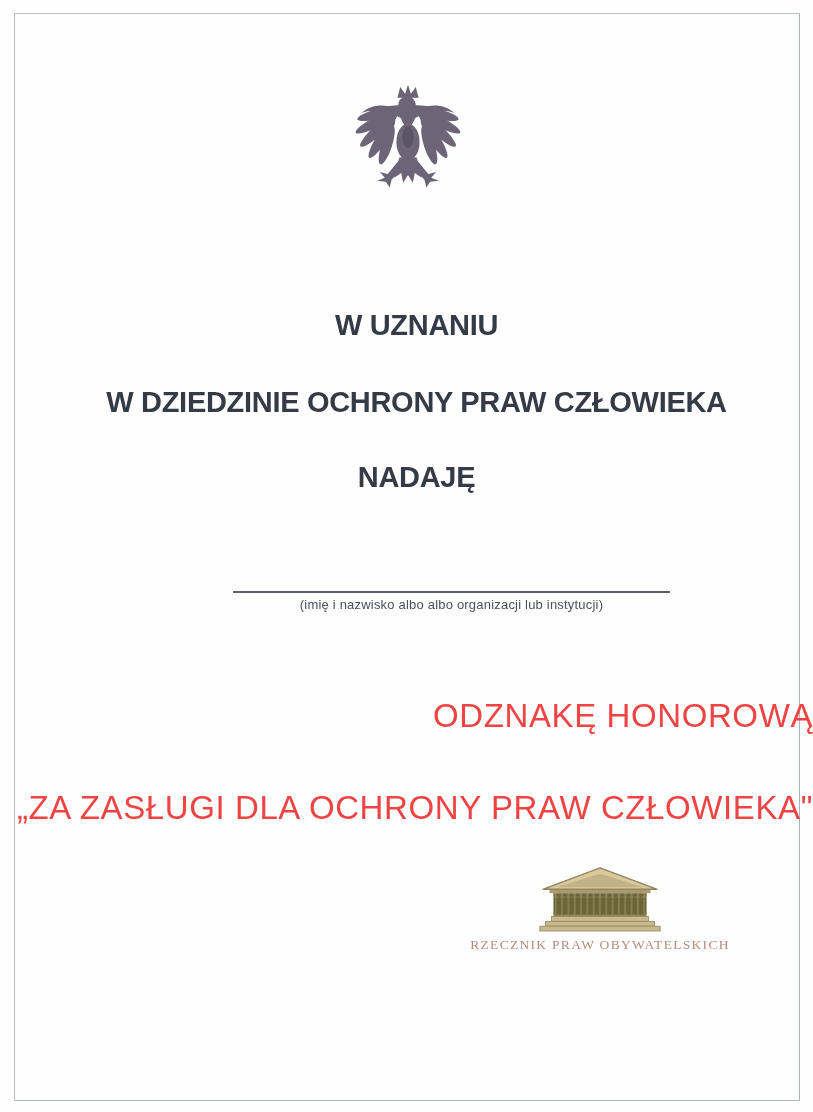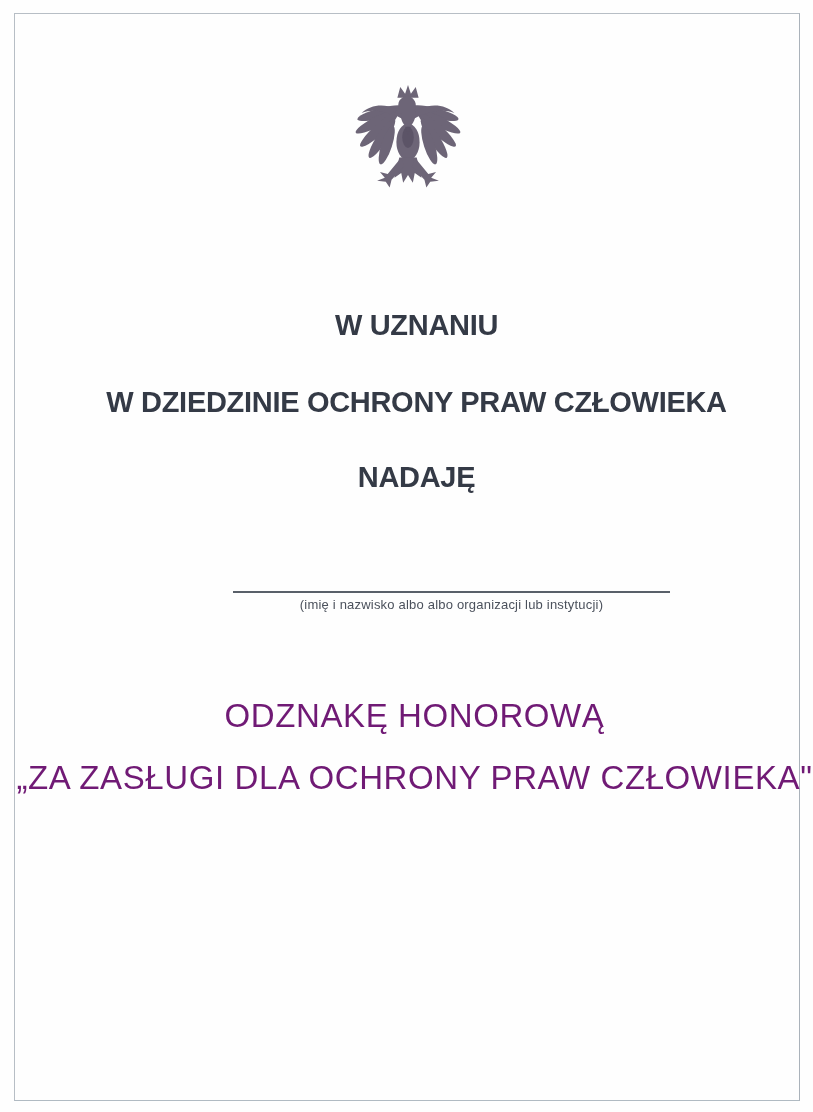--- a/index.html
+++ b/index.html
@@ -64,28 +64,28 @@
   .name-caption {
     margin-top: 4px;
     font-size: 13px;
     color: #4b515c;
     letter-spacing: 0.2px;
   }
   .award-line {
     position: absolute;
     left: 16px;
     right: 0;
-    text-align: center;
+    text-align: right;
     font-size: 33px;
     font-weight: 400;
     letter-spacing: 0.6px;
-    color: #701a75;
+    color: #ef4444;
   }
   .al1 { top: 697px; }
-  .al2 { top: 759px; }
+  .al2 { top: 789px; }
   .issuer-block {
     position: absolute;
     left: 468px;
     top: 866px;
     width: 264px;
     text-align: center;
   }
   .issuer-logo { width: 128px; height: 66px; display: inline-block; }
   .issuer-name {
     margin-top: 1px;
@@ -161,15 +161,34 @@
   <div class="heading-line hl4">NADAJĘ</div>
 
   <div class="name-block">
     <div class="name-value"></div>
     <div class="name-caption">(imię i nazwisko albo albo organizacji lub instytucji)</div>
   </div>
 
   <div class="award-line al1">ODZNAKĘ HONOROWĄ</div>
   <div class="award-line al2">„ZA ZASŁUGI DLA OCHRONY PRAW CZŁOWIEKA"</div>
 
+  <div class="issuer-block">
+    <svg class="issuer-logo" viewBox="0 0 130 68" xmlns="http://www.w3.org/2000/svg">
+      <defs>
+        <pattern id="crowd" width="6.5" height="25" patternUnits="userSpaceOnUse">
+          <rect width="6.5" height="25" fill="#8a8456"></rect>
+          <ellipse cx="3.2" cy="4.5" rx="2.2" ry="2.6" fill="#6b663a"></ellipse>
+          <rect x="0.7" y="7.5" width="5" height="17.5" fill="#6b663a"></rect>
+        </pattern>
+      </defs>
+      <path d="M65,2 L124,24 L6,24 Z" fill="#d8c99e" stroke="#8f845a" stroke-width="1.4"></path>
+      <path d="M65,8 L110,22 L20,22 Z" fill="#c3b285"></path>
+      <rect x="13" y="24.5" width="104" height="3.5" fill="#a89a6b"></rect>
+      <rect x="17" y="28" width="96" height="24" fill="url(#crowd)"></rect>
+      <rect x="15" y="52" width="100" height="5" fill="#c9b88d" stroke="#8f845a" stroke-width="0.8"></rect>
+      <rect x="9" y="57" width="112" height="5" fill="#c9b88d" stroke="#8f845a" stroke-width="0.8"></rect>
+      <rect x="3" y="62" width="124" height="5" fill="#c9b88d" stroke="#8f845a" stroke-width="0.8"></rect>
+    </svg>
+    <div class="issuer-name">RZECZNIK PRAW OBYWATELSKICH</div>
+  </div>
 
 
 </div>
 
 </body></html>

